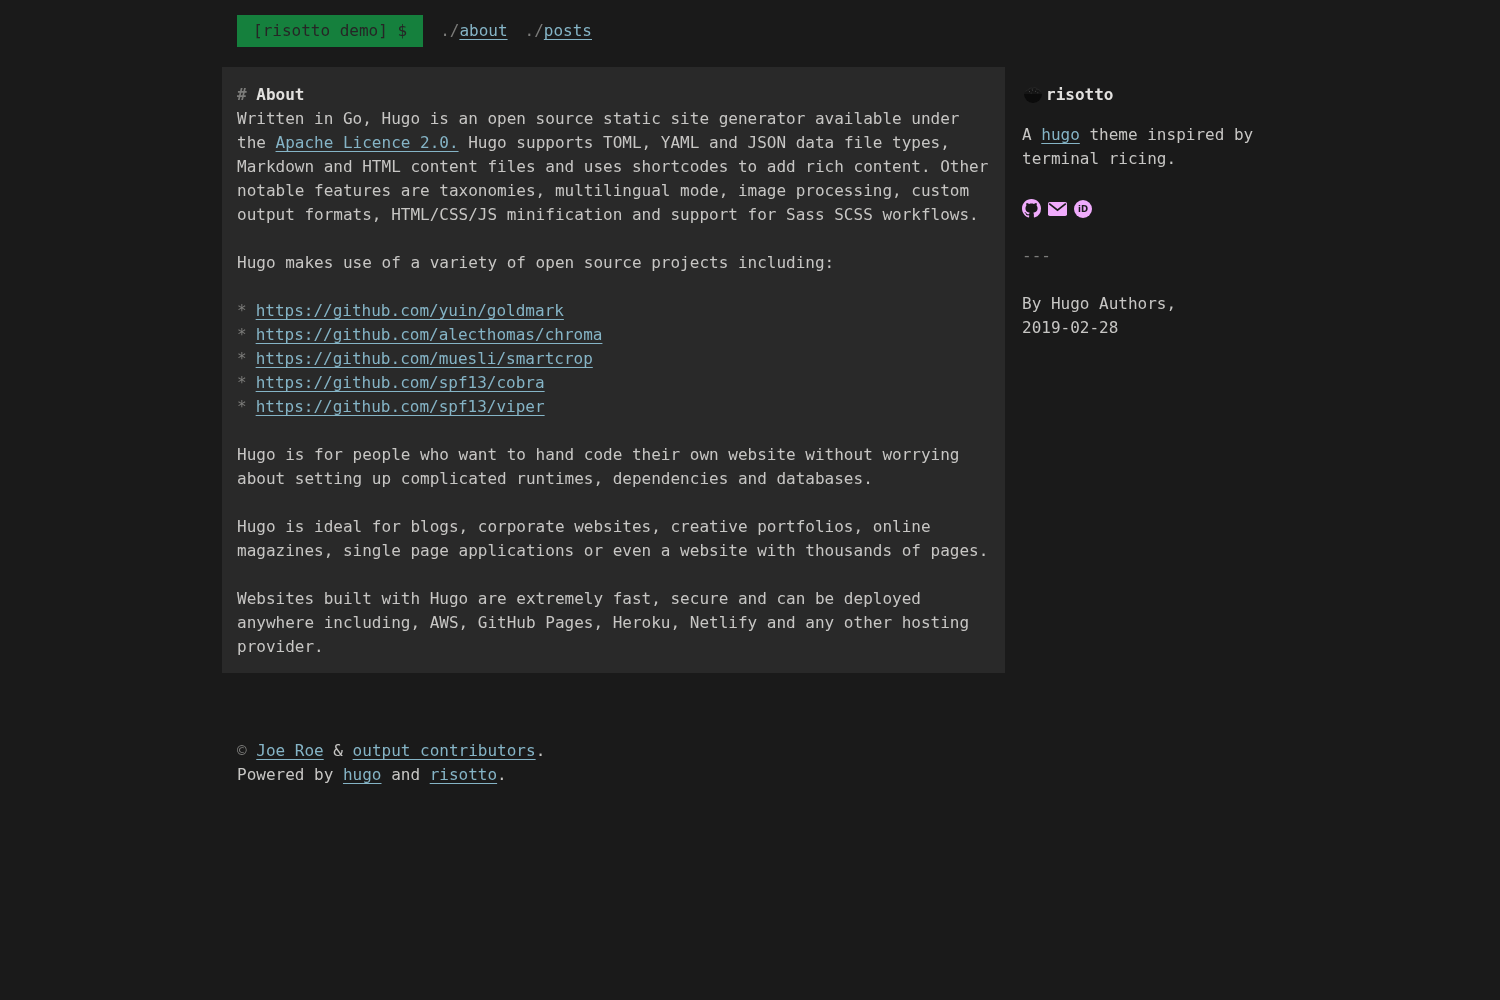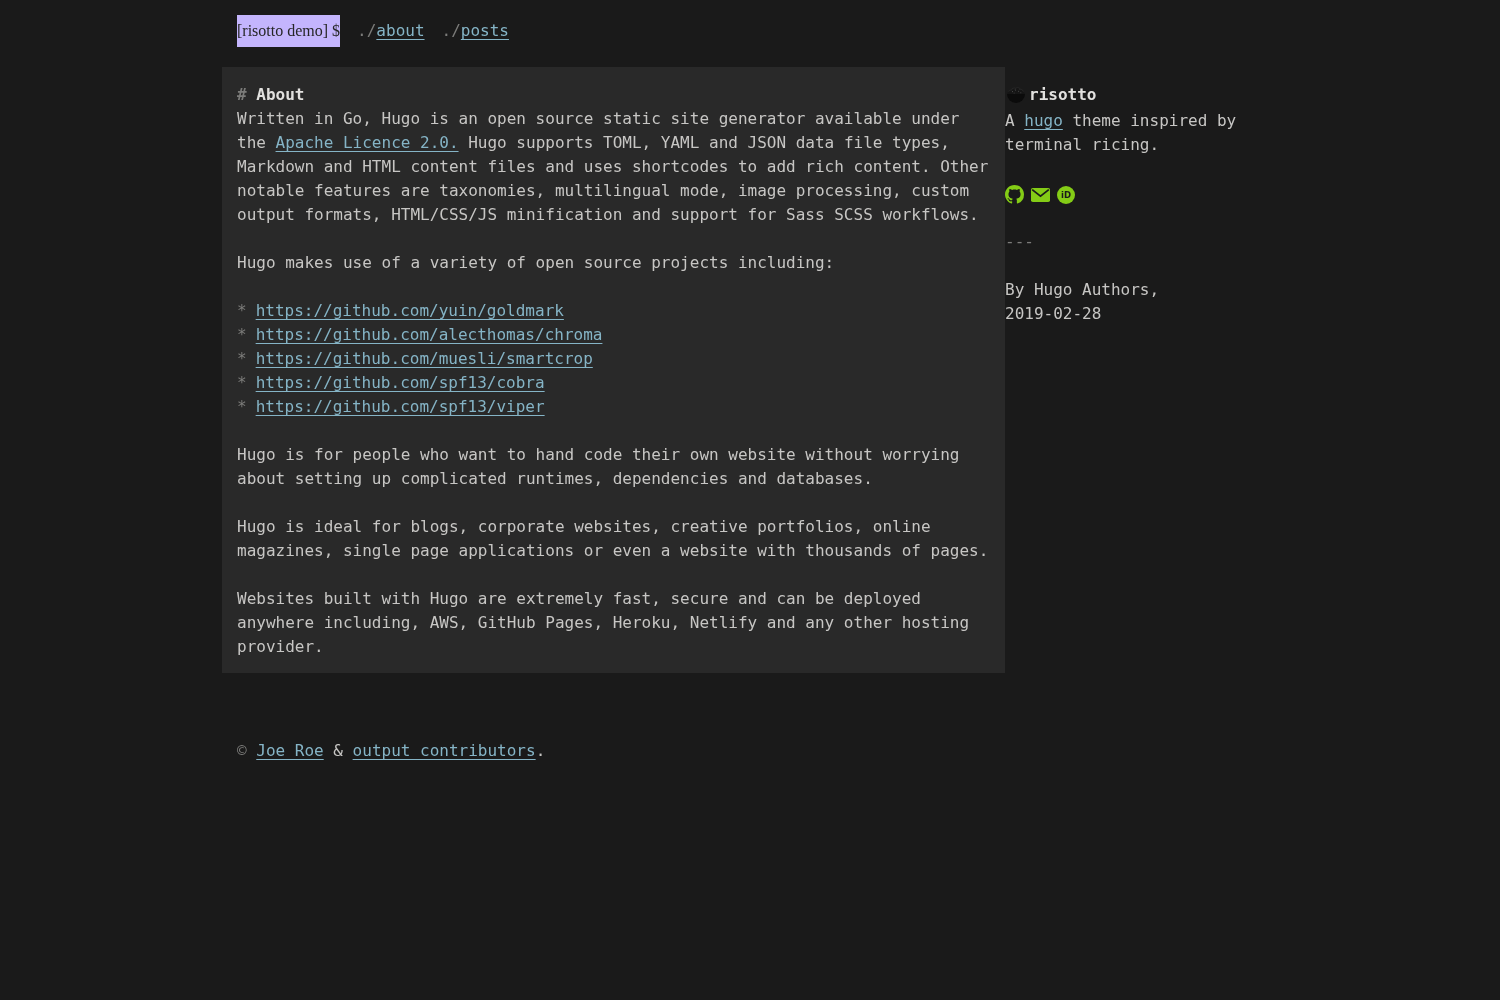--- a/index.html
+++ b/index.html
@@ -10,47 +10,46 @@
     font-family: "DejaVu Sans Mono", "Liberation Mono", monospace;
     font-size: 16px;
     line-height: 24px;
   }
   body { min-height: 1000px; }
   .container { width: 1056px; margin: 0 auto; padding-top: 15px; }
 
   
   .topnav { padding-left: 15px; margin-bottom: 20px; display: flex; align-items: center; }
   .prompt-badge {
-    background: #c4b5fd; color: #262626;
-    padding: 4px 0; text-decoration: none;
+    background: #15803d; color: #262626;
+    padding: 4px 16px; text-decoration: none;
     display: inline-block;
-    font-family: Liberation Serif, serif;
   }
   .nav-item { margin-left: 17px; white-space: nowrap; }
   .nav-prefix { color: #7c7c7a; }
   a { color: #85b4c6; text-decoration: underline; text-decoration-thickness: 1px; text-underline-offset: 3px; }
 
   
-  .page-grid { display: grid; grid-template-columns: 783px 256px; align-items: start; }
+  .page-grid { display: grid; grid-template-columns: 783px 256px; column-gap: 17px; align-items: start; }
   .content-panel { background: #292929; padding: 16px 12px 14px 15px; }
   h1 { margin: 0; font-size: 16px; line-height: 24px; font-weight: bold; color: #e2e1df; }
   .hash-marker { color: #7c7c7a; }
   .content-panel p { margin: 0 0 24px 0; }
   .content-panel p:last-child { margin-bottom: 0; }
   ul.project-list { list-style: none; margin: 0 0 24px 0; padding: 0; }
   ul.project-list li { line-height: 24px; }
   .li-marker { color: #7c7c7a; margin-right: 9px; }
 
   
   aside { padding-top: 16px; }
   .author-row { display: flex; align-items: center; color: #e2e1df; font-weight: bold; }
   .avatar { flex: 0 0 auto; margin-right: 2px; display: inline-flex; }
-  .tagline { margin-top: 2px; }
+  .tagline { margin-top: 16px; }
   .social-row { margin-top: 28px; display: flex; align-items: center; gap: 7px; }
-  .social-row a { display: inline-flex; color: #84cc16; text-decoration: none; justify-content: flex-end; }
+  .social-row a { display: inline-flex; color: #f0abfc; text-decoration: none; justify-content: flex-end; }
   .separator { color: #7c7c7a; margin-top: 26px; }
   .site-description { margin-top: 24px; }
   .byline-block { margin-top: 24px; }
 
   
   footer { margin-top: 66px; padding-left: 15px; padding-bottom: 40px; }
   .dim { color: #7c7c7a; }
 </style>
 </head>
 <body>
@@ -140,15 +139,16 @@
       <div class="byline-block">
         <div>By Hugo Authors,</div>
         <div>2019-02-28</div>
       </div>
     </aside>
 
   </div>
 
   <footer>
     <div><span class="dim">© </span><a>Joe Roe</a><span> &amp; </span><a>output contributors</a><span>.</span></div>
+    <div><span>Powered by </span><a>hugo</a><span> and </span><a>risotto</a><span>.</span></div>
   </footer>
 
 </div>
 
 </body></html>

